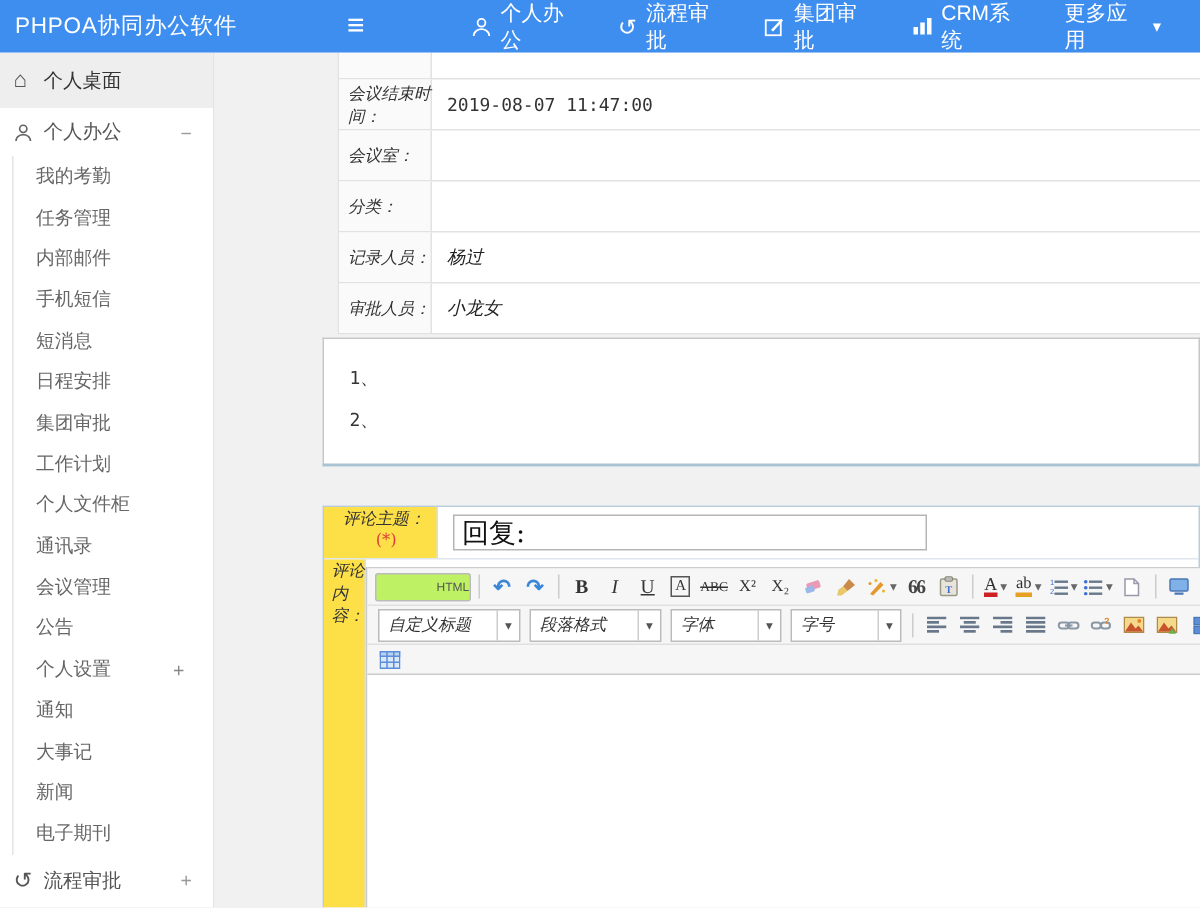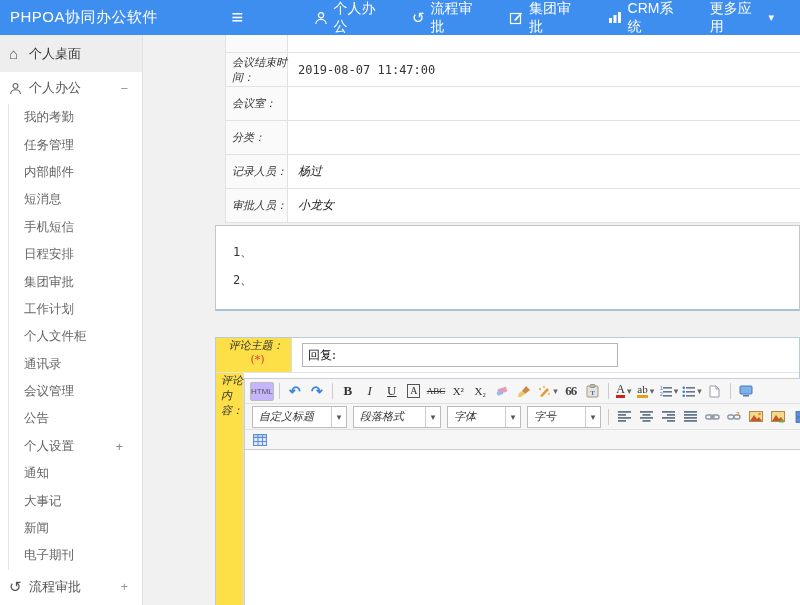--- a/index.html
+++ b/index.html
@@ -43,21 +43,21 @@
   .content-box .line { font-size:12px; color:#333; line-height:28px; font-family:"DejaVu Sans Mono", monospace; }
 
   
   .comment-table { position:absolute; left:72px; top:302px; width:585px; height:300px; background:#fff; border:1px solid #b9ccdb; }
   .c-row { display:flex; border-bottom:1px solid #dde6ee; }
   .c-row.subject { height:35px; }
   .c-row.content { height:262px; border-bottom:none; }
   .c-label { width:76px; border-right:1px solid #d5e0ea; display:flex; align-items:center; padding-left:5px; font-size:11px; color:#333; font-family:"DejaVu Serif", serif; font-style:italic; background:#fde047;flex-direction:column; }
   .c-label .req { color:#e03c3c; font-style:normal; margin-left:3px; font-size:11px; }
   .c-value { flex:1; display:flex; align-items:center; }
-  .subject-input { margin-left:10px; width:316px; height:24px; border:1px solid #b5b5b5; font-size:12px; padding:0 5px; color:#111; font-family:"DejaVu Serif", serif; background:#fff; }
+  .subject-input { margin-left:10px; width:316px; height:24px; border:1px solid #b5b5b5; font-size:18px; padding:0 5px; color:#111; font-family:"DejaVu Serif", serif; background:#fff; }
 
   
   .editor-cell { flex:1; padding:5px 0 0 0; display:flex; flex-direction:column; }
   .editor { border:1px solid #ccc; border-right:none; flex:1; display:flex; flex-direction:column; background:#fff; }
   .tb-row { background:#f6f6f6; display:flex; align-items:center; padding:0 4px; border-bottom:1px solid #e0e0e0; flex-wrap:nowrap; }
   .tb-row.r1 { height:25px; }
   .tb-row.r2 { height:26px; }
   .tb-row.r3 { height:20px; border-bottom:1px solid #ccc; }
   .tb-btn { min-width:20px; height:19px; display:flex; align-items:center; justify-content:center; margin:0 1px; cursor:pointer; border:1px solid transparent; border-radius:2px; font-size:12px; color:#333; }
   .tb-sep { width:1px; height:16px; background:#ccc; margin:0 4px; }
@@ -148,25 +148,25 @@
       </div>
     <div class="sub-item">
         <span>任务管理</span>
         <span class="suffix"></span>
       </div>
     <div class="sub-item">
         <span>内部邮件</span>
         <span class="suffix"></span>
       </div>
     <div class="sub-item">
+        <span>手机短信</span>
+        <span class="suffix"></span>
+      </div>
+    <div class="sub-item">
         <span>短消息</span>
-        <span class="suffix"></span>
-      </div>
-    <div class="sub-item">
-        <span>手机短信</span>
         <span class="suffix"></span>
       </div>
     <div class="sub-item">
         <span>日程安排</span>
         <span class="suffix"></span>
       </div>
     <div class="sub-item">
         <span>集团审批</span>
         <span class="suffix"></span>
       </div>
@@ -262,21 +262,21 @@
       </div>
     </div>
     <div class="c-row content">
       <div class="c-label">
         <span>评论内容：</span>
       </div>
       <div class="editor-cell">
         <div class="editor">
 
           <div class="tb-row r1">
-            <div class="tb-btn" style="font-size:8px;color:#555;border:1px solid #bbb;background:#c4b5fd;">HTML</div>
+            <div class="tb-btn" style="font-size:8px;color:#555;border:1px solid #bbb;background:#bef264;padding-left:40px;">HTML</div>
             <div class="tb-sep"></div>
             <div class="tb-btn g-undo">↶</div>
             <div class="tb-btn g-undo">↷</div>
             <div class="tb-sep"></div>
             <div class="tb-btn g-bold">B</div>
             <div class="tb-btn g-italic">I</div>
             <div class="tb-btn g-under">U</div>
             <div class="tb-btn">
                 <span class="g-fontbox">A</span>
               </div>

